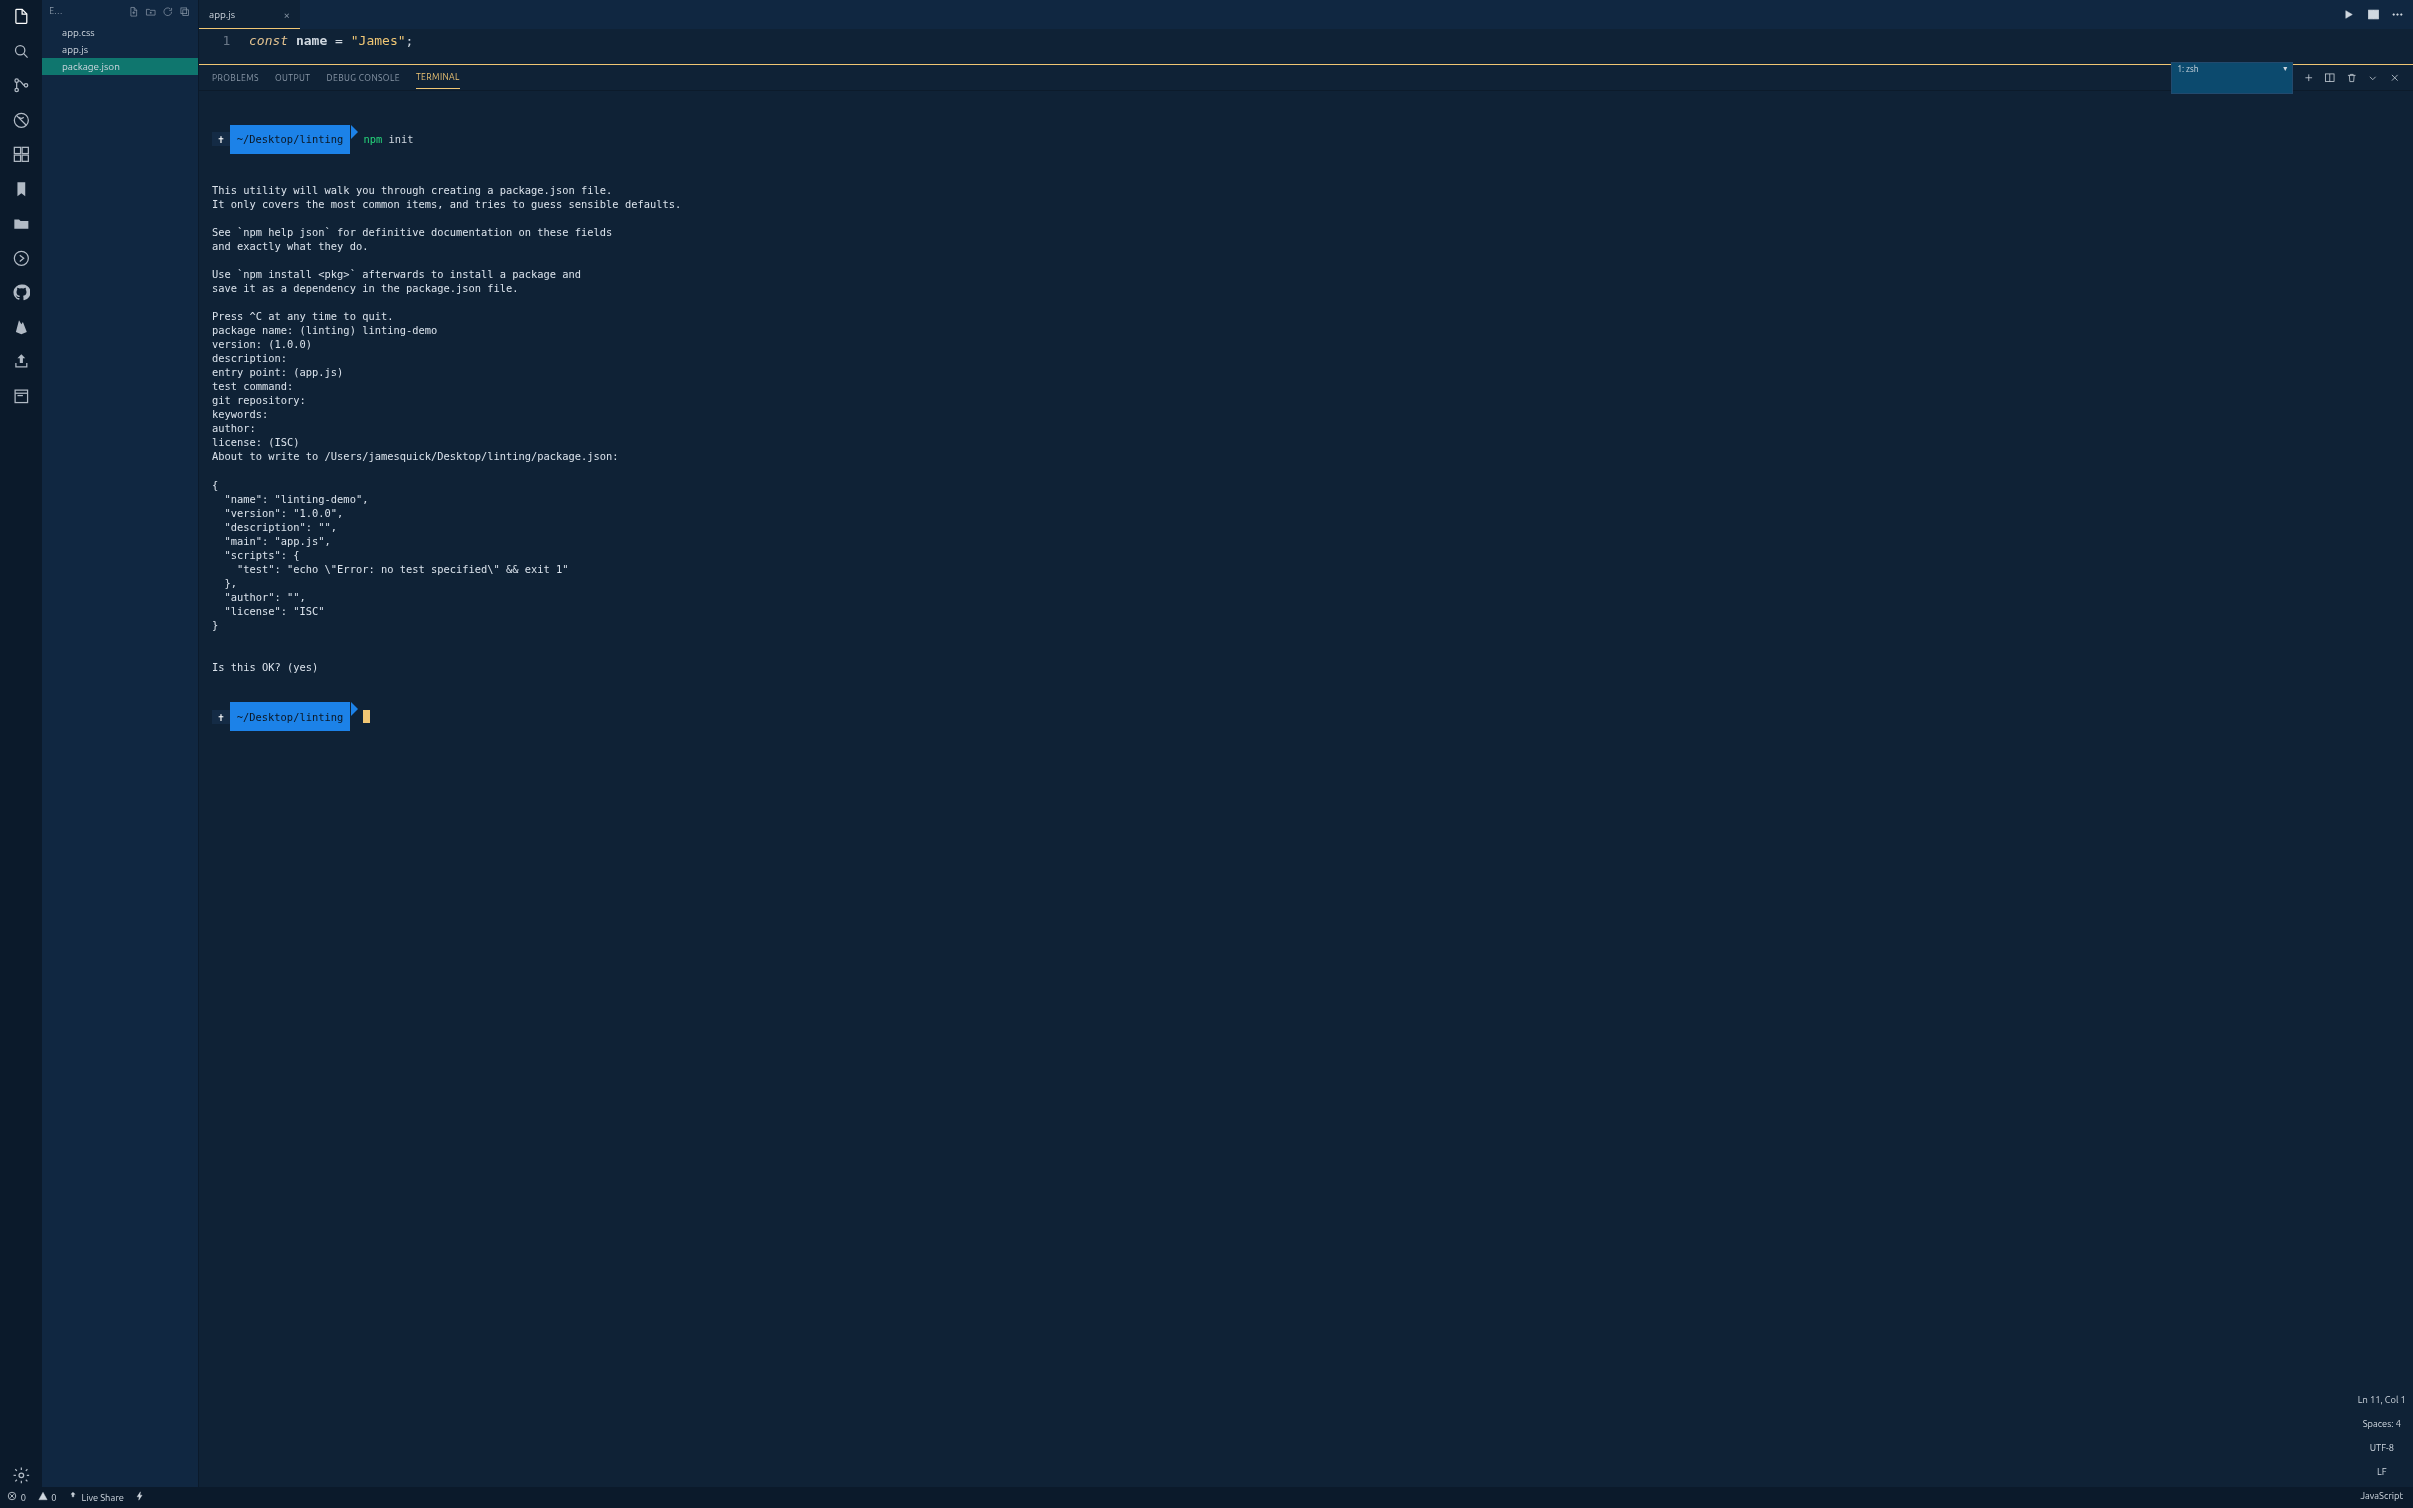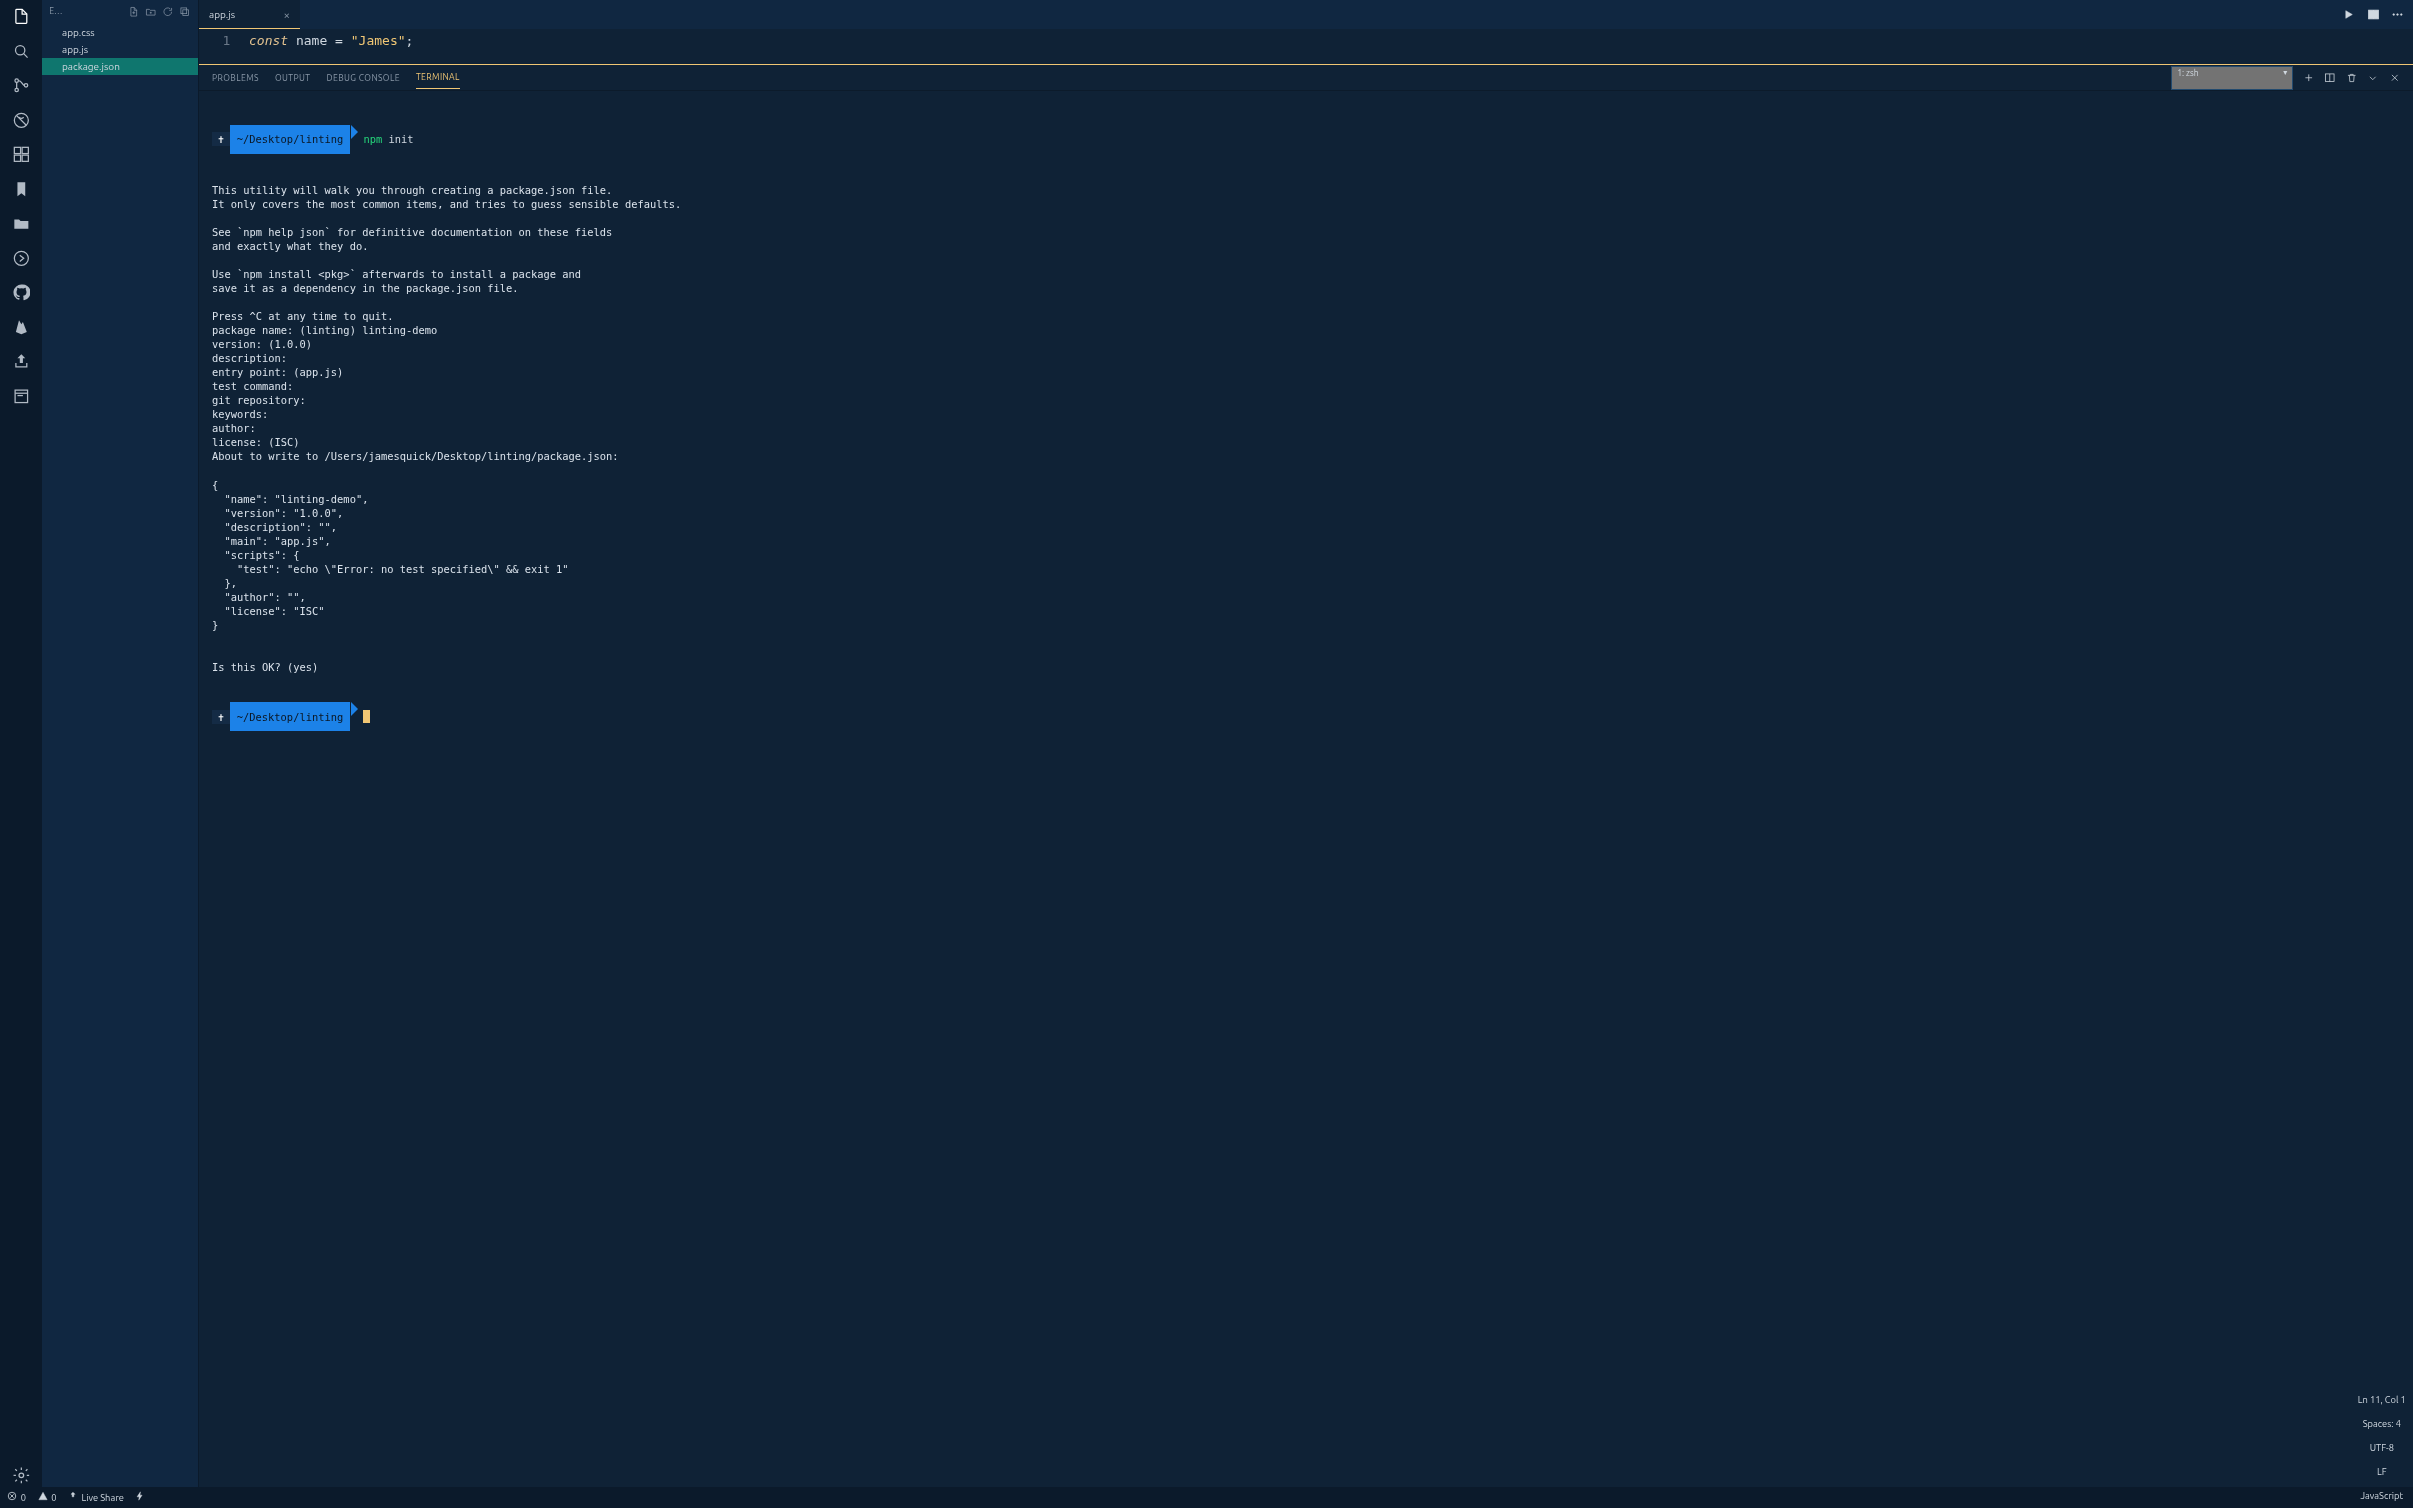--- a/index.html
+++ b/index.html
@@ -126,21 +126,21 @@
     padding-top: 4.3px;
     border-bottom: 0.7px solid var(--accent);
     position: relative;
   }
   .gutter {
     width: 50px; text-align: right; padding-right: 18.7px;
     color: var(--text-muted);
   }
   .code-line { white-space: pre; }
   .tok-keyword { color: var(--keyword); font-style: italic; }
-  .tok-var { color: var(--varname); }
+  .tok-var { color: var(--varname); font-weight: bold; }
   .tok-op { color: var(--varname); }
   .tok-string { color: var(--string); }
 
   
   .panel {
     flex: 1;
     display: flex; flex-direction: column;
     min-height: 0;
   }
   .panel-tabs {
@@ -159,26 +159,26 @@
   }
   .panel-tab.active {
     color: var(--accent);
     border-bottom: 0.7px solid var(--accent);
   }
   .panel-right {
     margin-left: auto; display: flex; align-items: center; gap: 10px;
     color: var(--text);
   }
   .term-select {
-    background: #737373;
+    background: #0c4a6e;
     color: var(--text);
     border: 0.7px solid #224a6e;
     font-size: 8.6px;
     padding: 1.4px 14.4px 1.4px 5.7px;
-    height: 24px;
+    height: 32px;
     min-width: 122px;
     position: relative;
   }
   .term-select::after {
     content: "▾"; position: absolute; right: 4.3px; top: 1.4px; font-size: 8px; color: var(--text);
   }
   .pr-icon { cursor: pointer; display:flex; }
   .pr-icon svg { width: 11.5px; height: 11.5px; stroke: currentColor; fill: none; stroke-width: 1.6; }
 
   .terminal {

